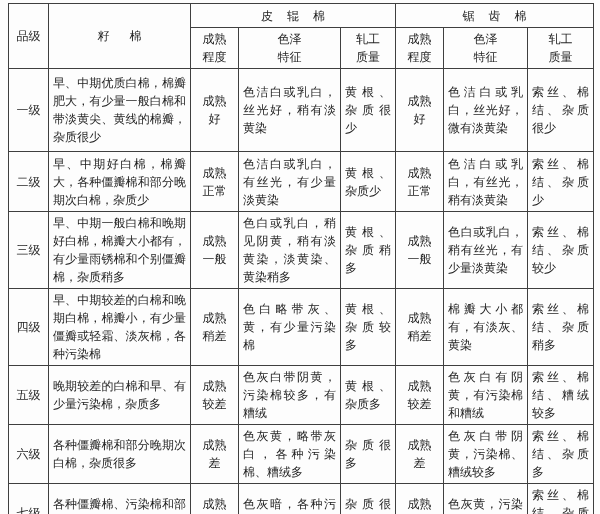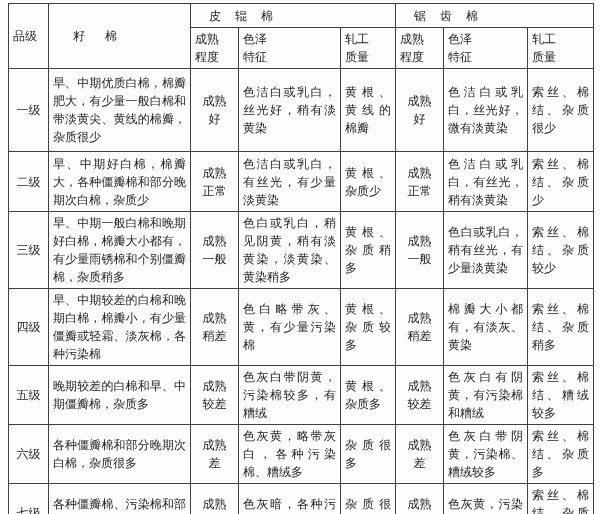--- a/index.html
+++ b/index.html
@@ -26,21 +26,21 @@
   }
   th, td {
     border: 1px solid #3f3f3f;
     font-size: 12px;
     font-weight: normal;
     line-height: 1.5;
     padding: 2px 4px;
     vertical-align: middle;
     box-sizing: border-box;
   }
-  th { text-align: left; white-space: pre-line; }
+  th { text-align: center; white-space: pre-line; }
   td.center { text-align: center; white-space: pre-line; }
   td.desc {
     text-align: justify;
     text-justify: inter-character;
     vertical-align: middle;
   }
   .spread1 { letter-spacing: 14px; text-indent: 14px; }
   .spread2 { letter-spacing: 20px; text-indent: 20px; font-family: Liberation Serif, serif; }
   tr.h-group { height: 24px; }
   tr.h-sub   { height: 38px; }
@@ -89,21 +89,21 @@
 质量</th>
       </tr>
     </thead>
     <tbody>
       <tr class="r0">
         <td class="center">一级</td>
         <td class="desc">早、中期优质白棉，棉瓣肥大，有少量一般白棉和带淡黄尖、黄线的棉瓣，杂质很少</td>
         <td class="center">成熟
 好</td>
         <td class="desc">色洁白或乳白，丝光好，稍有淡黄染</td>
-        <td class="desc">黄根、黄线的棉瓣</td>
+        <td class="desc">黄根、杂质很少</td>
         <td class="center">成熟
 好</td>
         <td class="desc">色洁白或乳白，丝光好，微有淡黄染</td>
         <td class="desc">索丝、棉结、杂质很少</td>
       </tr>
       <tr class="r1">
         <td class="center">二级</td>
         <td class="desc">早、中期好白棉，棉瓣大，各种僵瓣棉和部分晚期次白棉，杂质少</td>
         <td class="center">成熟
 正常</td>
@@ -133,21 +133,21 @@
 稍差</td>
         <td class="desc">色白略带灰、黄，有少量污染棉</td>
         <td class="desc">黄根、杂质较多</td>
         <td class="center">成熟
 稍差</td>
         <td class="desc">棉瓣大小都有，有淡灰、黄染</td>
         <td class="desc">索丝、棉结、杂质稍多</td>
       </tr>
       <tr class="r4">
         <td class="center">五级</td>
-        <td class="desc">晚期较差的白棉和早、中期僵瓣棉，杂质多</td>
+        <td class="desc">晚期较差的白棉和早、有少量污染棉，杂质多</td>
         <td class="center">成熟
 较差</td>
         <td class="desc">色灰白带阴黄，污染棉较多，有糟绒</td>
         <td class="desc">黄根、杂质多</td>
         <td class="center">成熟
 较差</td>
         <td class="desc">色灰白有阴黄，有污染棉和糟绒</td>
         <td class="desc">索丝、棉结、糟绒较多</td>
       </tr>
       <tr class="r5">

